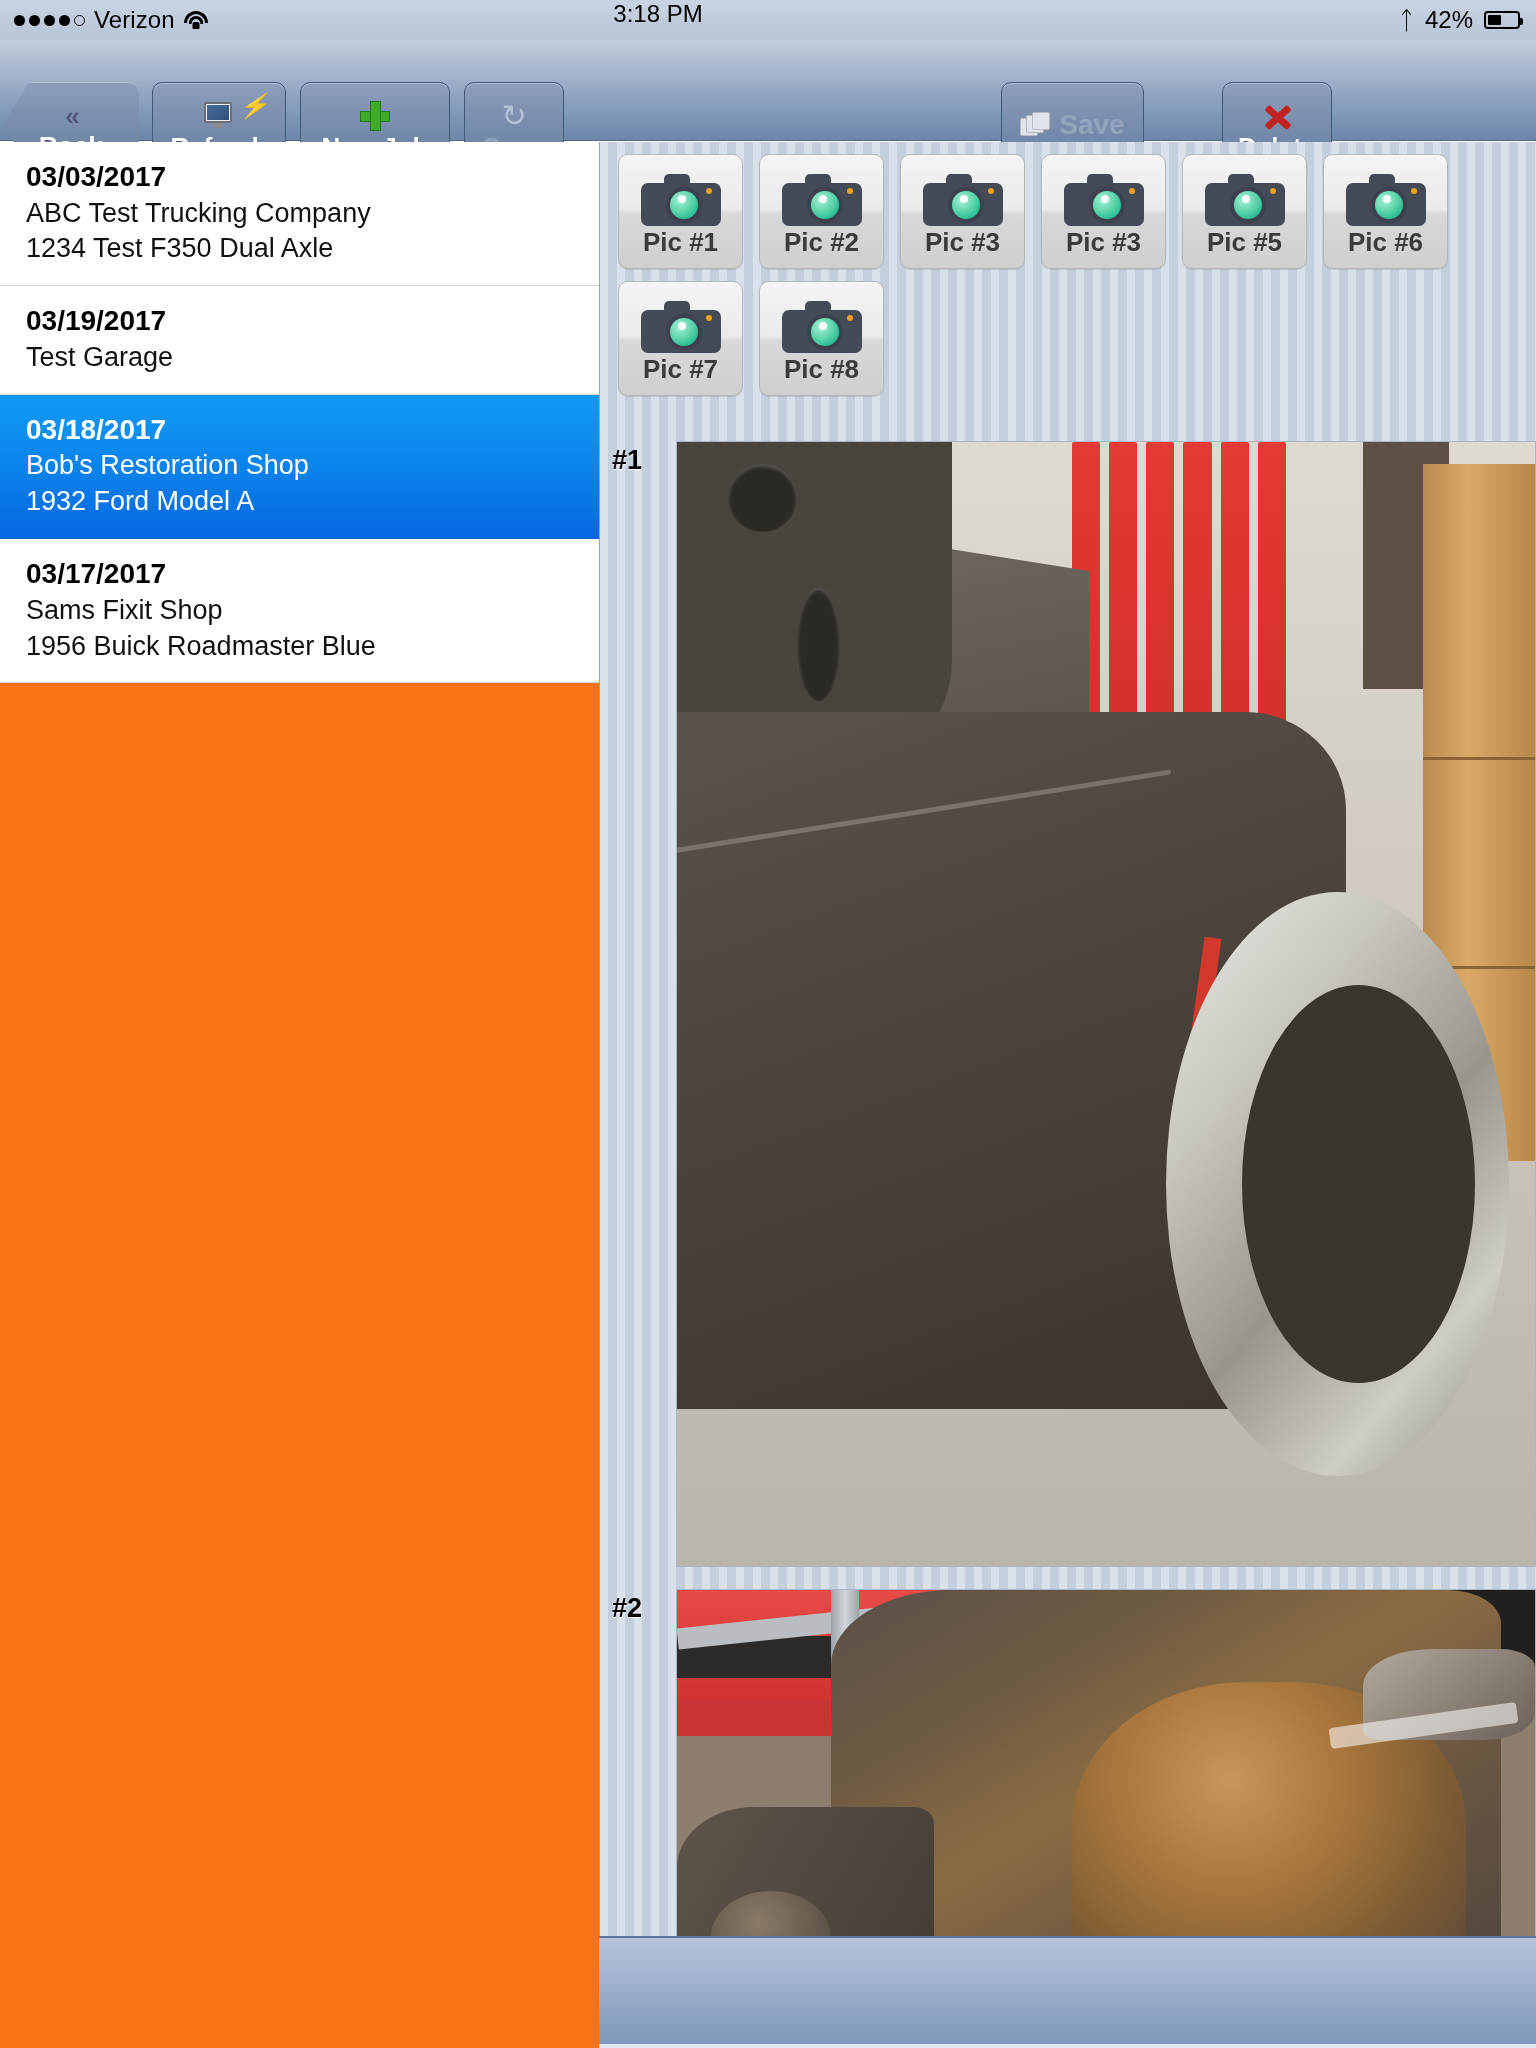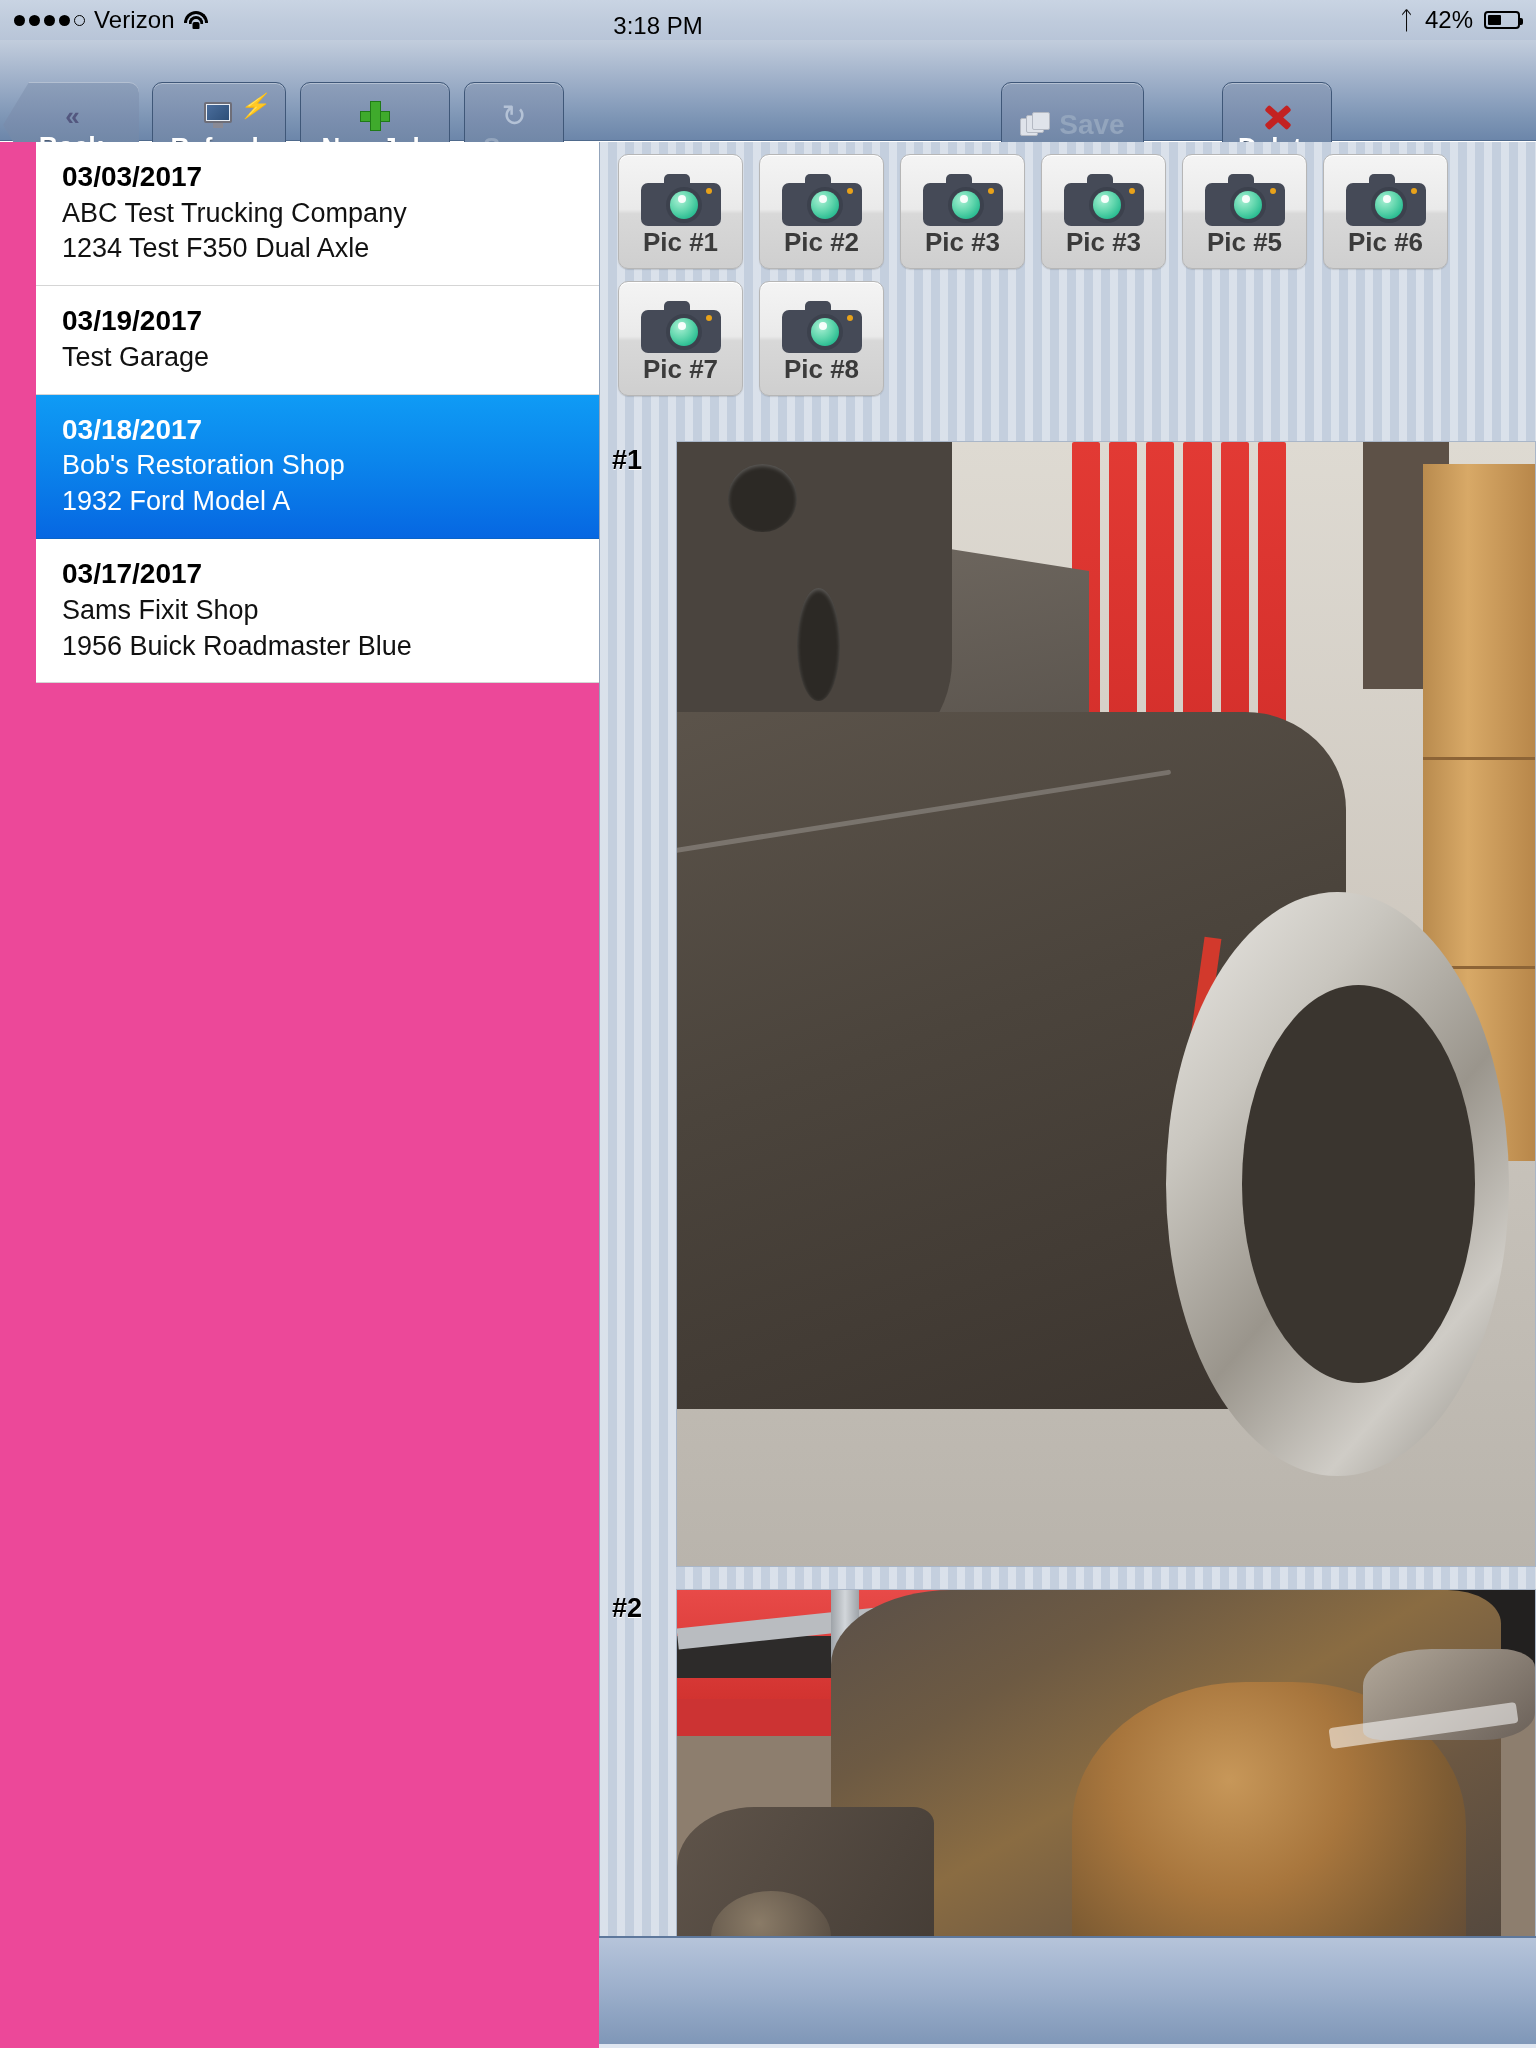--- a/index.html
+++ b/index.html
@@ -19,21 +19,21 @@
   .sb-left { position:absolute; left:14px; top:0; height:40px; display:flex; align-items:center; gap:9px; }
   .sig-dots { display:flex; align-items:center; gap:4px; }
   .dot { width:11px; height:11px; border-radius:50%; background:#000; }
   .dot.empty { background:transparent; border:1.6px solid #000; }
   .carrier { font-size:24px; color:#000; letter-spacing:0.1px; }
   .wifi { position:relative; width:24px; height:18px; }
   .wifi i { position:absolute; left:50%; transform:translateX(-50%); border-radius:50% 50% 0 0/100% 100% 0 0; border:3px solid #000; border-bottom:none; }
   .wifi i.a { width:24px; height:12px; top:0; }
   .wifi i.b { width:15px; height:8px; top:5px; }
   .wifi i.c { width:7px; height:7px; top:11px; border:none; background:#000; border-radius:2px 2px 1px 1px; }
-  .sb-center { position:absolute; left:0; top:0; width:1316px; height:40px; display:flex; align-items:flex-end; justify-content:center; }
+  .sb-center { position:absolute; left:0; top:0; width:1316px; height:40px; display:flex; align-items:flex-start; justify-content:center; }
   .clock { font-size:24px; color:#000; }
   .sb-right { position:absolute; right:16px; top:0; height:40px; display:flex; align-items:center; gap:11px; }
   .bt { font-size:25px; color:#0b0b0b; line-height:1; }
   .batt-pct { font-size:24px; color:#000; }
   .batt { position:relative; width:36px; height:18px; border:2px solid #000; border-radius:4px; }
   .batt .fill { position:absolute; left:2px; top:2px; bottom:2px; width:40%; background:#000; border-radius:1px; }
   .batt .nub { position:absolute; right:-5px; top:5px; width:3px; height:7px; background:#000; border-radius:0 2px 2px 0; }
 
   
   .toolbar {
@@ -91,21 +91,21 @@
   .ic-disk i.b { left:6px; top:3px; width:18px; height:18px; }
   .ic-disk i.c { left:12px; top:0; width:18px; height:18px; }
   .ic-x { position:relative; width:30px; height:28px; }
   .ic-x i { position:absolute; left:1px; top:12px; width:30px; height:7px; background:#c32222; border-radius:2px; }
   .ic-x i.r1 { transform:rotate(42deg); }
   .ic-x i.r2 { transform:rotate(-42deg); }
 
   
   .sidebar {
     position:absolute; left:0; top:142px; width:620px; height:1906px;
-    background:#ec4899; overflow:hidden;padding-left:36px;
+    background:#f97316; overflow:hidden;
   }
   .job-row { position:relative; padding:16px 0 18px 26px; border-bottom:1px solid #d5d5d5; background:#ffffff; cursor:pointer; }
   .job-row .date { font-size:28px; font-weight:bold; color:#000; line-height:1.34; }
   .job-row .shop, .job-row .veh { font-size:27px; color:#111; line-height:1.33; }
   .job-row.selected { background:linear-gradient(to bottom,#0f9bf5 0%,#0b86ec 45%,#0667e2 100%); border-bottom:1px solid #0a64c8; }
   .job-row.selected .date { color:#ffffff; }
   .job-row.selected .shop, .job-row.selected .veh { color:#ffffff; }
 
   
   .rightpanel {

